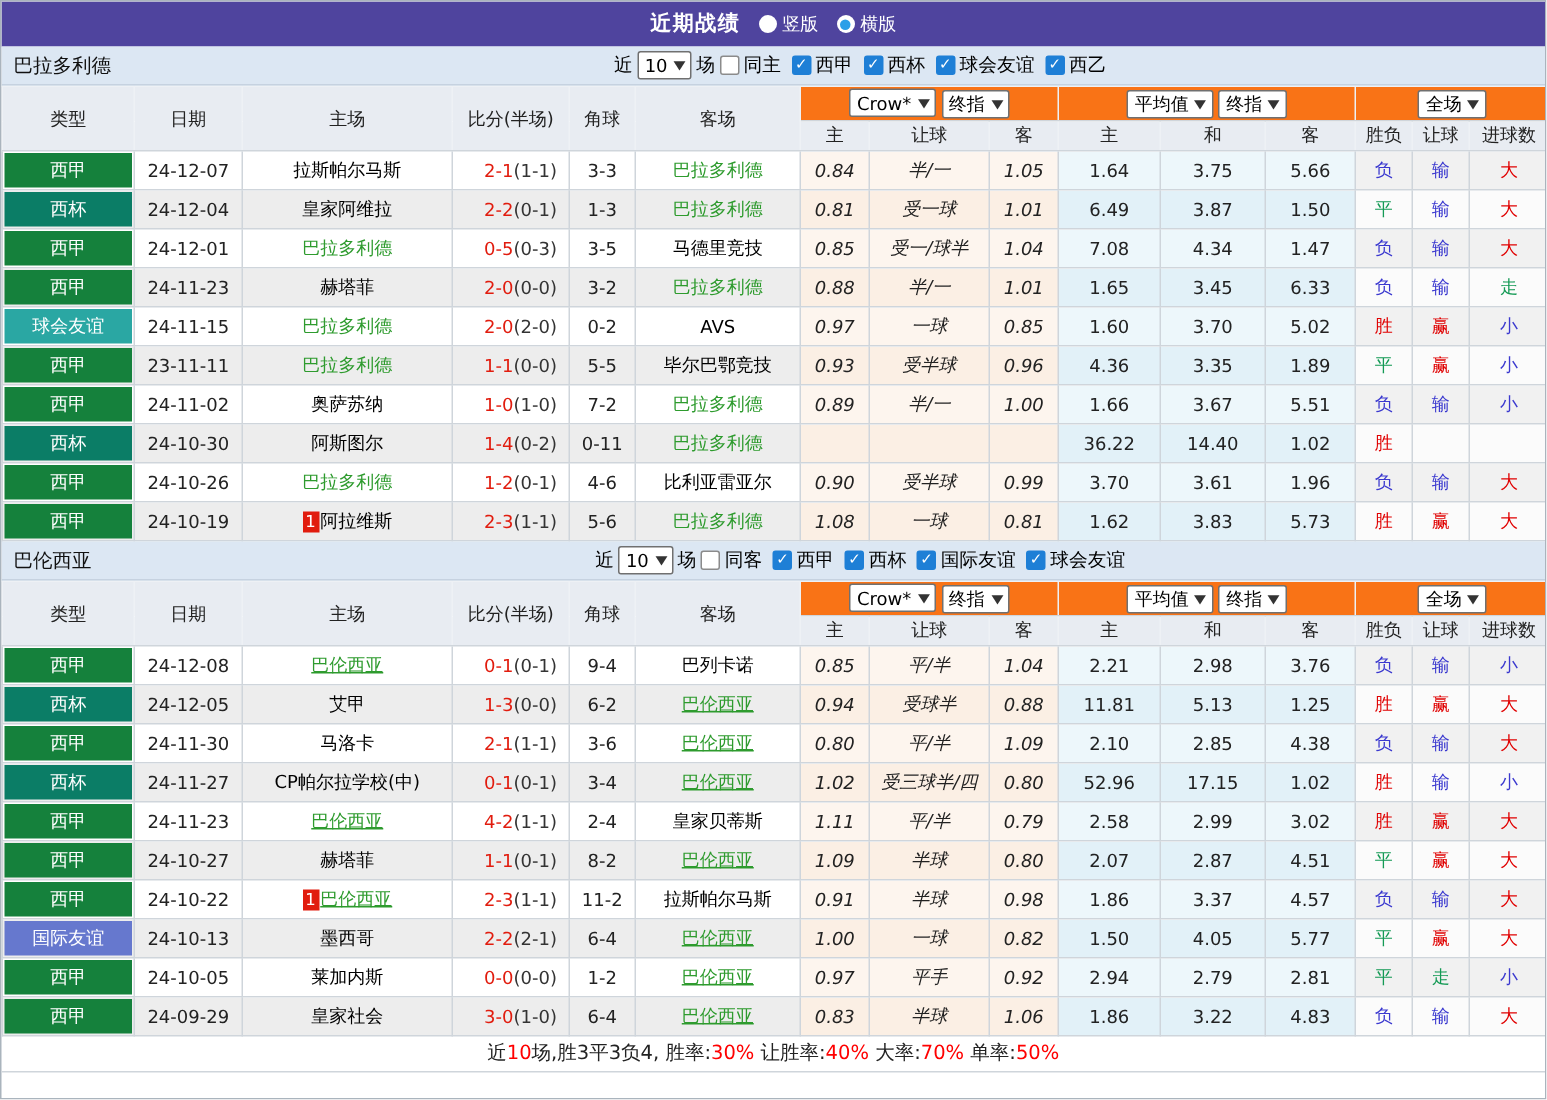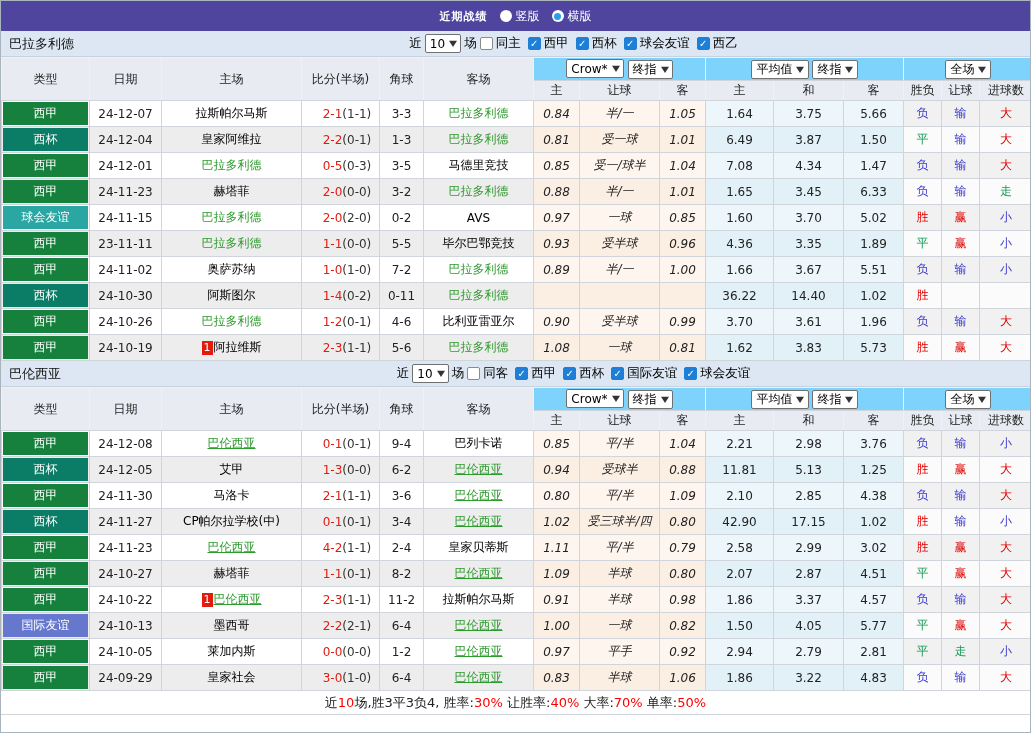--- a/index.html
+++ b/index.html
@@ -1,42 +1,42 @@
 <!DOCTYPE html>
 <html><head>
 <meta charset="utf-8">
 <style>
   * { box-sizing: border-box; }
   body { margin:0; background:#fff; font-family:"DejaVu Sans","Liberation Sans",sans-serif; }
   .window { width:1031px; height:733px; border:1px solid #aab4bd; overflow:hidden; background:#fff; }
 
   
   .titlebar { height:30px; background:#4f449e; display:flex; align-items:center; justify-content:center; gap:12px; color:#fff; }
-  .titlebar .title { font-weight:bold; font-size:11px; letter-spacing:1px; }
+  .titlebar .title { font-weight:bold; font-size:14px; letter-spacing:1px; }
   .radio-group { display:flex; align-items:center; gap:4px; font-size:12px; cursor:pointer; }
   .radio { width:12px; height:12px; border-radius:50%; background:#fff; display:inline-block; position:relative; }
   .radio.sel::after { content:""; position:absolute; left:2.5px; top:2.5px; right:2.5px; bottom:2.5px; background:#2a9fe8; border-radius:50%; }
 
   
   .section-bar { height:26px; background:#dce7f3; border-bottom:1px solid #c6d2e0; display:flex; align-items:center; position:relative; }
   .team-name { position:absolute; left:8px; font-size:13px; color:#111; }
   .filter { margin:0 auto; display:flex; align-items:center; gap:3px; font-size:12.5px; color:#000; padding-left:120px; }
   .mini-select { display:inline-flex; align-items:center; justify-content:space-between; gap:5px; border:1px solid #707070; border-radius:2px; background:#fff; height:19px; padding:0 4px; font-size:12px; color:#000; cursor:pointer; }
   .arrow { font-size:8px; color:#333; transform:scaleX(1.3); }
   .cb { width:13px; height:13px; border:1px solid #8b8b8b; border-radius:2px; background:#fff; display:inline-block; cursor:pointer; }
   .cb.checked { background:#1e7fd6; border-color:#1e7fd6; color:#fff; font-size:10px; line-height:12px; text-align:center; font-weight:bold; }
   .cb-label { margin-right:4px; }
 
   
   table { border-collapse:collapse; table-layout:fixed; width:1031px; }
   th, td { border:1px solid #cfd5db; overflow:hidden; white-space:nowrap; text-align:center; font-size:12px; padding:0; color:#222; }
   thead th { background:#e8ecf2; font-weight:normal; border-color:#eef1f5; border-bottom-color:#cfd5db; }
   thead tr.h-top th { height:23px; }
   thead tr.h-sub th { height:20px; }
-  thead .sel-cell { background:#7dd3fc; }
+  thead .sel-cell { background:#f97316; }
   tbody tr { height:25.5px; }
   tbody td { background:#fff; }
   tr.even td { background:#ededed; }
   td.cell-pink { background:#fdf5ee !important;font-style:italic; }
   tr.even td.cell-pink { background:#fbefe4 !important; }
   td.cell-blue { background:#edf7fb !important; }
   tr.even td.cell-blue { background:#e2f1f8 !important; }
   td.cell-res { background:#f1f1f1 !important; }
   tr.even td.cell-res { background:#fbfbfb !important; }
 
@@ -499,21 +499,21 @@
             <span class="badge" style="background: rgb(11, 125, 102);">西杯</span>
           </td>
     <td class="c-date">24-11-27</td>
     <td class="c-home"><span class="tname">CP帕尔拉学校(中)</span></td>
     <td class="c-score"><span class="ft">0-1</span><span class="ht">(0-1)</span></td>
     <td class="c-corner">3-4</td>
     <td class="c-away"><span class="tname hl">巴伦西亚</span></td>
     <td class="c-o1 cell-pink">1.02</td>
     <td class="c-line cell-pink">受三球半/四</td>
     <td class="c-o2 cell-pink">0.80</td>
-    <td class="c-a1 cell-blue">42.90</td>
+    <td class="c-a1 cell-blue">52.96</td>
     <td class="c-a2 cell-blue">17.15</td>
     <td class="c-a3 cell-blue">1.02</td>
     <td class="c-r1 cell-res res-red">胜</td>
     <td class="c-r2 cell-res res-blue">输</td>
     <td class="c-r3 cell-res res-blue">小</td>
   </tr>
         <tr class="odd">
     <td>
             <span class="badge" style="background: rgb(21, 129, 60);">西甲</span>
           </td>

